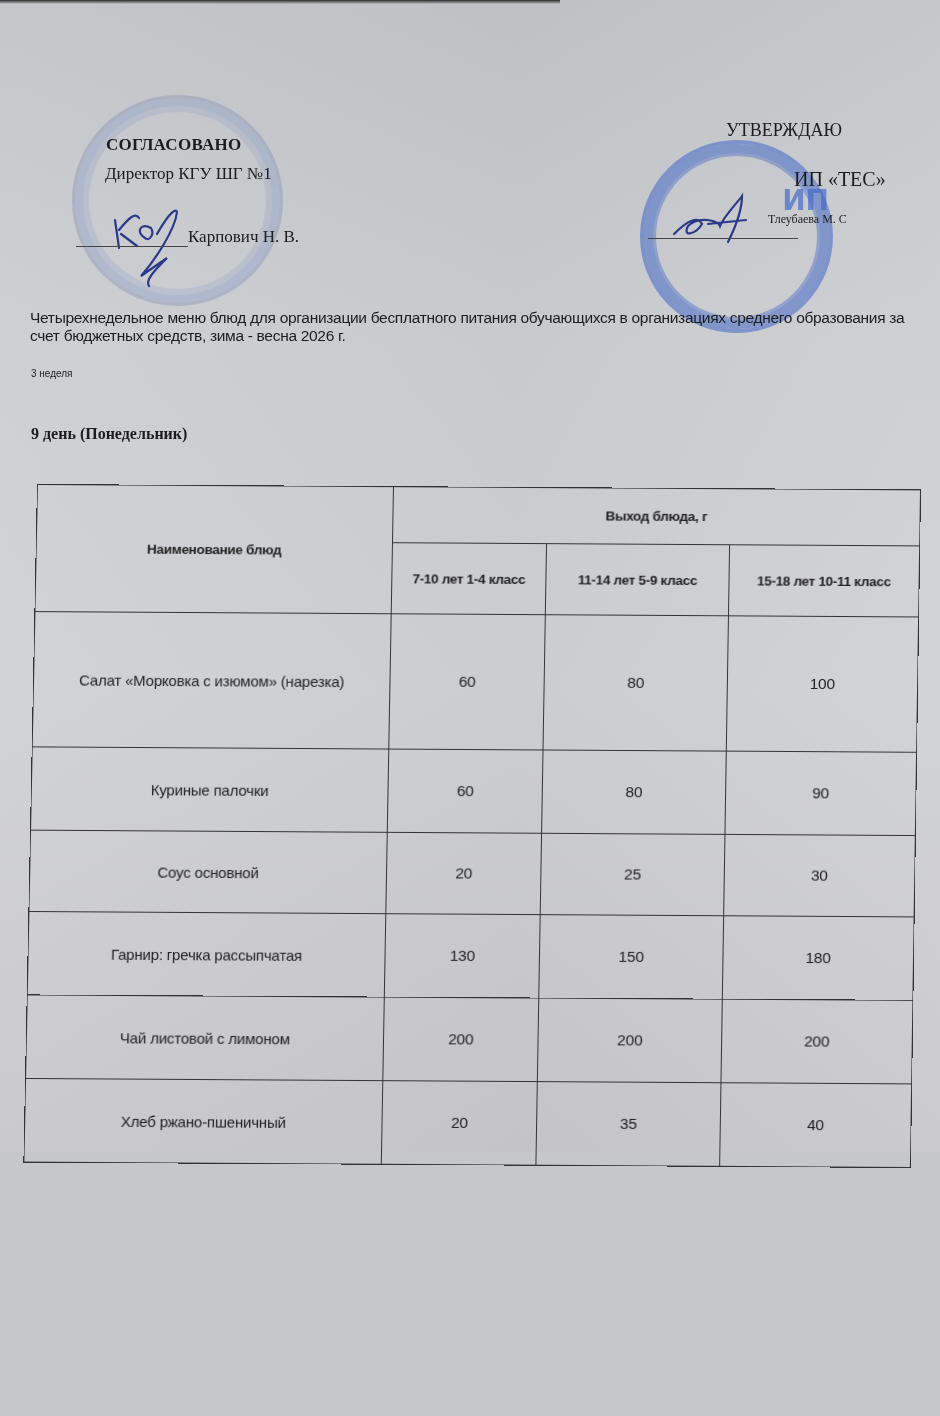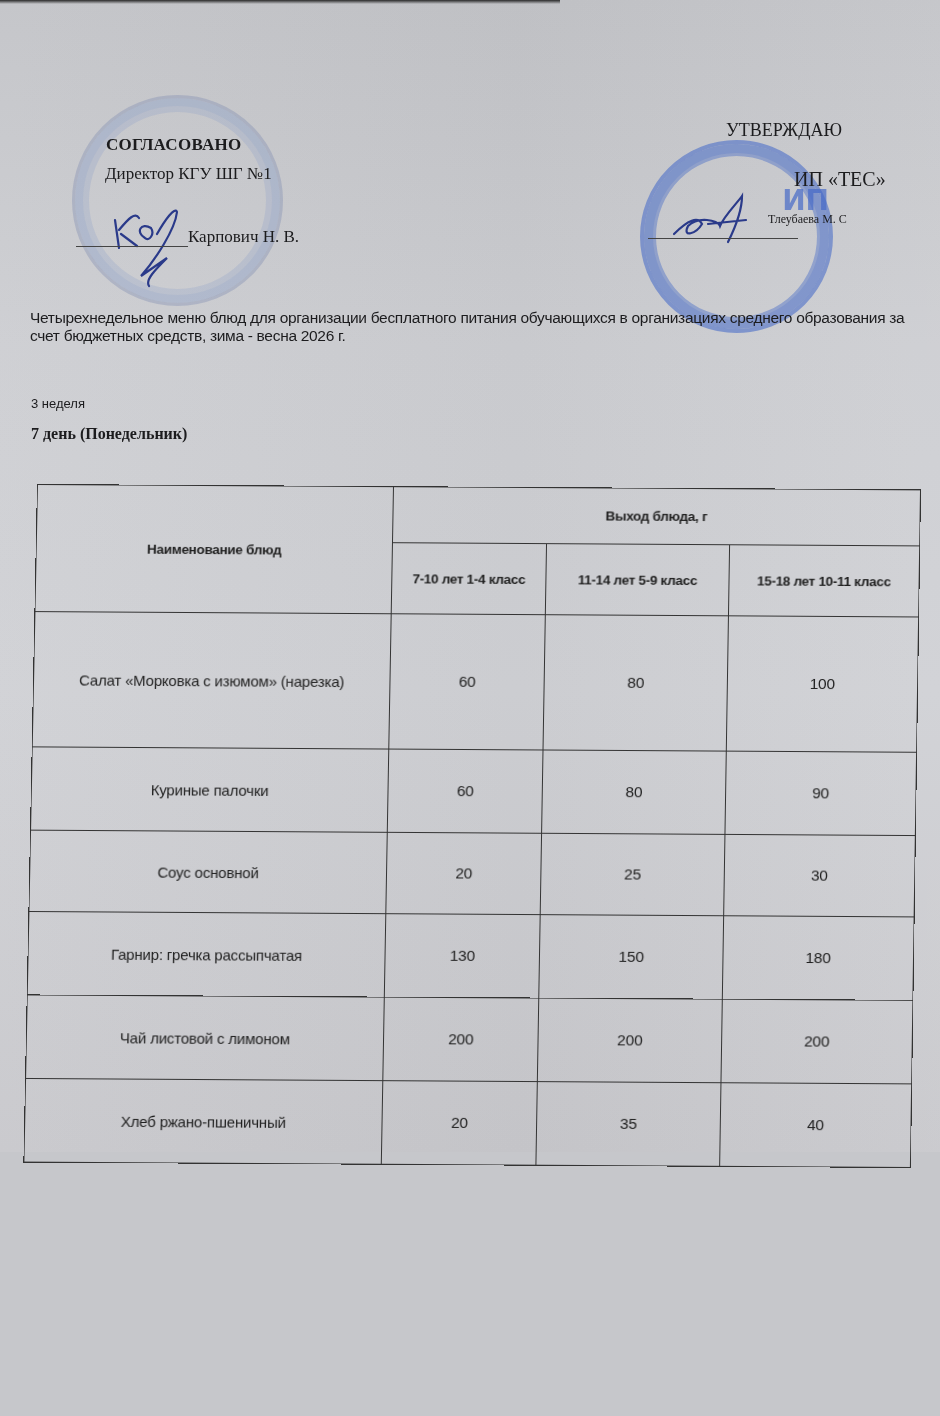--- a/index.html
+++ b/index.html
@@ -53,21 +53,21 @@
   .approve { position: absolute; left: 726px; top: 120px; font-weight: normal; font-size: 18px; }
   .r-line1 { position: absolute; left: 794px; top: 168px; font-size: 20px; white-space: nowrap; }
   .r-line2 { position: absolute; left: 768px; top: 212px; font-size: 12px; white-space: nowrap; }
   .r-under { position: absolute; left: 648px; top: 238px; width: 150px; height: 1px; background: #444; }
 
   .title {
     position: absolute; left: 30px; top: 309px; width: 890px;
     font-family: "Liberation Sans", sans-serif; font-size: 15.5px; line-height: 18px;
     letter-spacing: -0.3px;
   }
-  .week { position: absolute; left: 31px; top: 396px; font-family: "Liberation Sans", sans-serif; font-size: 13px; }
+  .week { position: absolute; left: 31px; top: 368px; font-family: "Liberation Sans", sans-serif; font-size: 10px; }
   .day { position: absolute; left: 31px; top: 425px; font-weight: bold; font-size: 16px; font-family: "Liberation Serif", serif; }
 
   
   .table-wrap {
     position: absolute; left: 37px; top: 484px; width: 884px;
     transform: perspective(1800px) rotateX(0.6deg) rotateZ(0.35deg) skewX(-0.8deg);
     transform-origin: top left;
   }
   table {
     border-collapse: collapse; width: 884px;
@@ -115,21 +115,21 @@
     <path d="M6 44 C20 30 30 26 34 34 C28 44 14 48 20 36 C30 26 50 30 52 36 C56 26 70 12 74 6 C74 20 66 40 60 52 M40 34 L78 30" fill="none" stroke="#2a3a8a" stroke-width="2.2" stroke-linecap="round"></path>
   </svg>
 
   <div class="approve">УТВЕРЖДАЮ</div>
   <div class="r-line1">ИП «ТЕС»</div>
   <div class="r-under"></div>
   <div class="r-line2">Тлеубаева М. С</div>
 
   <div class="title">Четырехнедельное меню блюд для организации бесплатного питания обучающихся в организациях среднего образования за счет бюджетных средств, зима - весна 2026 г.</div>
   <div class="week">3 неделя</div>
-  <div class="day">7 день (Понедельник)</div>
+  <div class="day">9 день (Понедельник)</div>
 
   <div class="table-wrap">
     <table>
       <thead>
         <tr>
           <th class="h-name" rowspan="2">Наименование блюд</th>
           <th class="h-group" colspan="3">Выход блюда, г</th>
         </tr>
         <tr>
           <th class="h-age h-c1">7-10 лет 1-4 класс</th>

